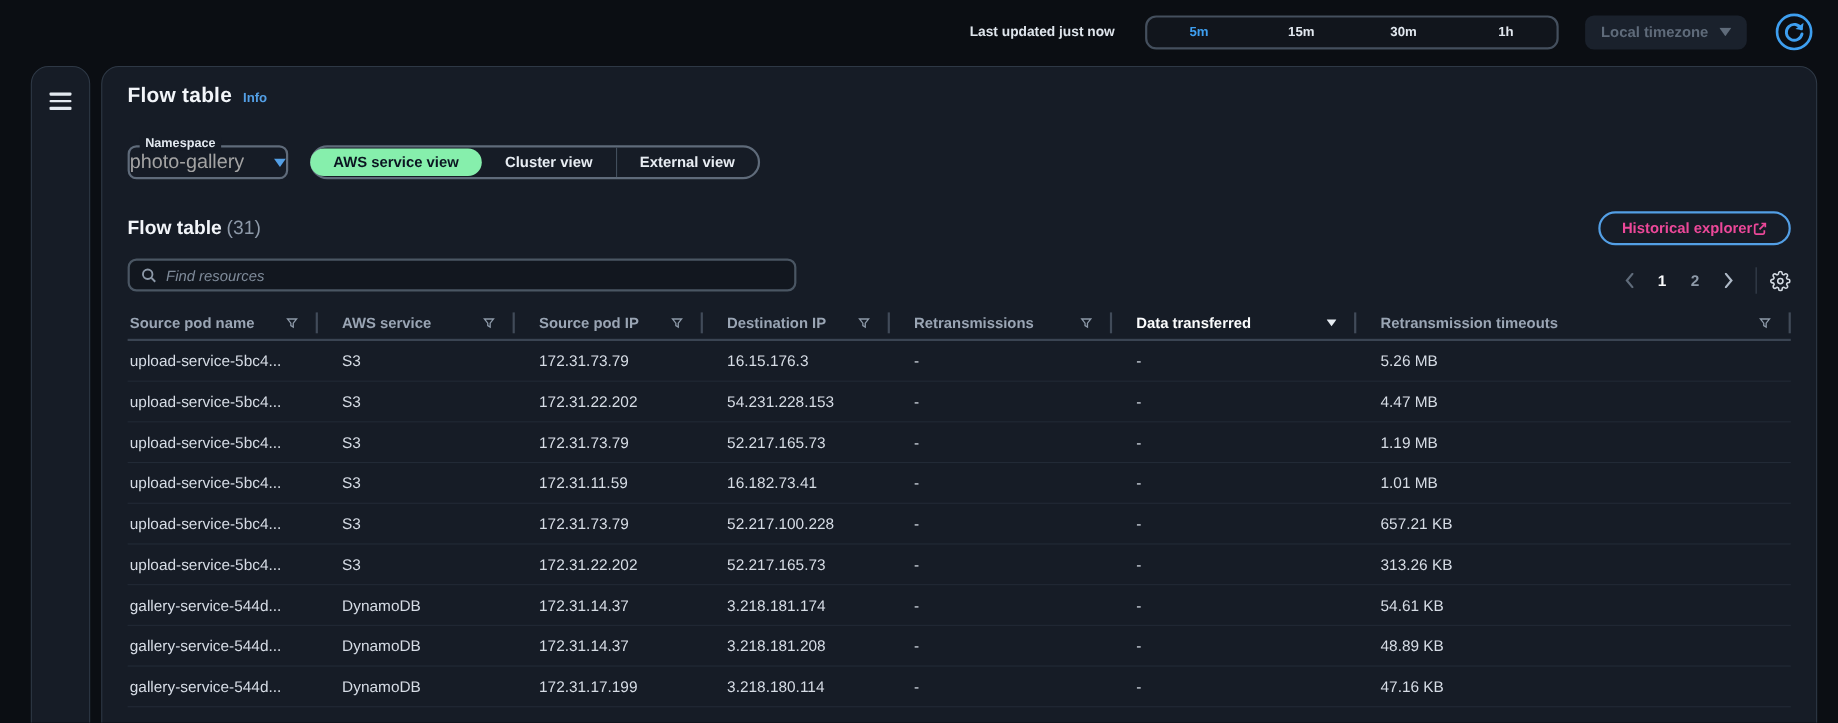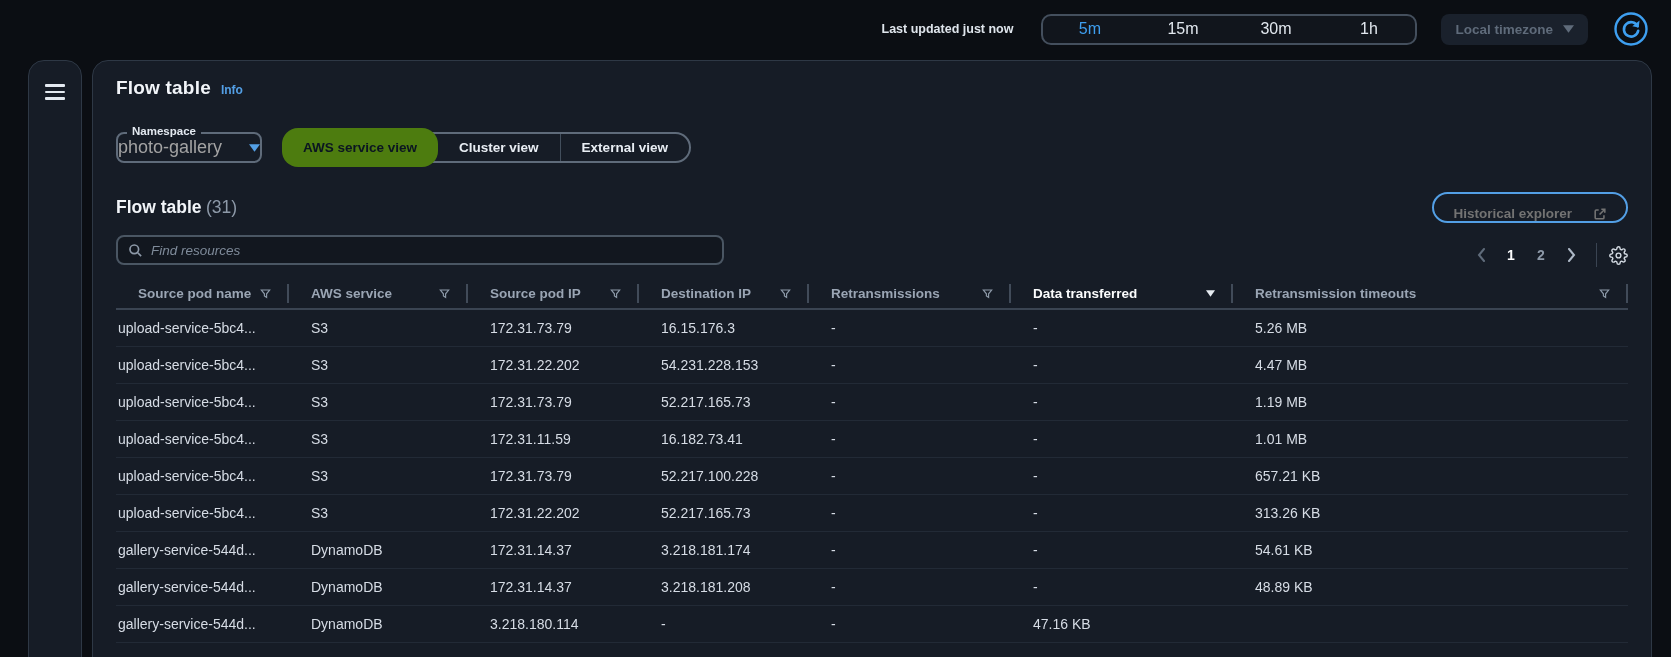--- a/index.html
+++ b/index.html
@@ -6,21 +6,21 @@
   html,body { background:#0b0e13; }
   body { font-family:"Liberation Sans","DejaVu Sans",sans-serif; }
   #screen { position:relative; width:1671px; height:657px; overflow:hidden; background:#0b0e13; color:#d9dfe8; }
 
   
   .topbar { position:absolute; top:0; left:0; right:0; height:58px;
             display:flex; align-items:center; justify-content:flex-end; gap:24px; padding-right:21px; }
   .last-updated { font-size:12.5px; font-weight:600; color:#dfe5ec; margin-right:4px; }
   .time-group { display:flex; height:31px; border:2px solid #444f5d; border-radius:10px; overflow:hidden; background:#11151c; }
   .time-seg { width:93px; display:flex; align-items:center; justify-content:center;
-              font-size:16px; font-weight:400; color:#e2e8ef; cursor:pointer; }
+              font-size:12px; font-weight:700; color:#e2e8ef; cursor:pointer; }
   .time-seg.selected { color:#3e9ff0; }
   .tz-btn { display:flex; align-items:center; gap:10px; height:31px; padding:0 14px;
             background:#1a212c; border-radius:8px; color:#5f6b7a; font-size:13.5px; font-weight:600; }
   .tz-btn .caret { display:flex; color:#5f6b7a; }
   .refresh-btn { width:38px; height:38px; display:flex; align-items:center; justify-content:center; cursor:pointer; }
 
   
   .card { position:absolute; background:#161c26; border:1px solid #2e3845; border-radius:16px; }
   .sidebar { left:28px; top:60px; width:54px; height:640px; display:flex; justify-content:center; }
   .hamburger { margin-top:23px; width:20px; display:flex; flex-direction:column; gap:4px; cursor:pointer; }
@@ -37,29 +37,29 @@
                display:flex; align-items:center; justify-content:space-between; padding:0 0; cursor:pointer; }
   .ns-label { position:absolute; top:-9px; left:9px; padding:0 5px; background:#161c26;
               font-size:11.5px; font-weight:700; color:#e3e9f0; }
   .ns-value { font-size:18px; color:#a3a3a3; }
   .ns-select .caret { color:#539fe5; display:flex; }
 
   .view-switch { display:flex; align-items:center; height:31px; border:2px solid #5f6b7a; border-radius:16px; }
   .view-seg { position:relative; height:100%; display:flex; align-items:center; padding:0 21px;
               font-size:13.5px; font-weight:700; color:#e8edf3; cursor:pointer; }
   .view-seg + .view-seg { border-left:1px solid #424e5c; }
-  .view-seg.selected { margin:-2px 0 -2px -2px; height:39px; border:none; border-radius:16px;
-                       background:#4d7c0f; color:#0b1521; }
+  .view-seg.selected { margin:-2px 0 -2px -2px; height:25px; border:none; border-radius:16px;
+                       background:#86efac; color:#0b1521; }
   .view-seg.selected + .view-seg { border-left:none; }
 
   .heading-row { margin-top:29px; display:flex; align-items:center; justify-content:space-between; }
   .table-heading { font-size:17.5px; font-weight:700; color:#f2f5f9; }
   .table-count { font-weight:400; color:#8d99a8; }
-  .hx-btn { display:flex; align-items:flex-end; gap:21px; height:31px; padding:0 19px;
-            border:2px solid #539fe5; border-radius:16px; color:#737373;
+  .hx-btn { display:flex; align-items:center; gap:0; height:31px; padding:0 19px;
+            border:2px solid #539fe5; border-radius:16px; color:#ec4899;
             font-size:13.5px; font-weight:700; cursor:pointer; background:transparent; }
 
   .search-row { margin-top:9px; display:flex; align-items:center; justify-content:space-between; }
   .search-box { display:flex; align-items:center; gap:8px; width:608px; height:30px;
                 border:2px solid #4a5663; border-radius:8px; padding:0 10px; background:#12171f; }
   .search-box input { flex:1; background:transparent; border:none; outline:none;
                       font-family:inherit; font-size:13.5px; color:#e3e9f0; }
   .search-box input::placeholder { color:#7f8b9a; font-style:italic; }
   .pager { display:flex; align-items:center; gap:4px; margin-top:10px; }
   .pg-btn { display:flex; align-items:center; justify-content:center; width:26px; height:26px;
@@ -69,21 +69,21 @@
   .pg-num.current { color:#fbfcfd; }
   .pg-divider { width:1px; height:24px; background:#3a4452; margin:0 8px; }
   .gear { display:flex; align-items:center; color:#d3dae2; cursor:pointer; }
 
   
   .table { margin-top:13px; }
   .trow { display:grid; grid-template-columns:173px 179px 171px 170px 202px 222px 1fr; }
   .thead { border-bottom:2px solid #3a4452; }
   .th { position:relative; display:flex; align-items:center; justify-content:space-between;
         padding:5px 18px 7px 22px; font-size:13.5px; font-weight:700; color:#9aa5b4; cursor:pointer; }
-  .th:first-child { padding-left:2px;margin-left:20px; }
+  .th:first-child { padding-left:2px; }
   .th::after { content:""; position:absolute; right:0; top:3px; bottom:5px; width:2px; background:#414b59; }
   .th.sorted { color:#fbfcfd; }
   .filter-ic { display:flex; color:#8d99a8; margin-left:8px; }
   .sort-ic { display:flex; color:#e6ebf1; margin-left:8px; }
   .tbody .trow { border-bottom:1px solid #222a36; }
   .td { padding:10px 18px 10px 22px; font-size:14px; color:#d6dce5; white-space:nowrap;
         overflow:hidden; }
   .td:first-child { padding-left:2px; }
   svg { display:block; }
 </style>
@@ -337,20 +337,21 @@
             <div class="td">DynamoDB</div>
             <div class="td">172.31.14.37</div>
             <div class="td">3.218.181.208</div>
             <div class="td">-</div>
             <div class="td">-</div>
             <div class="td">48.89 KB</div>
           </div>
           <div class="trow">
             <div class="td">gallery-service-544d...</div>
             <div class="td">DynamoDB</div>
+            <div class="td">172.31.17.199</div>
             <div class="td">3.218.180.114</div>
             <div class="td">-</div>
             <div class="td">-</div>
             <div class="td">47.16 KB</div>
           </div>
         </div>
     </div>
 
   </div>
 </div>

